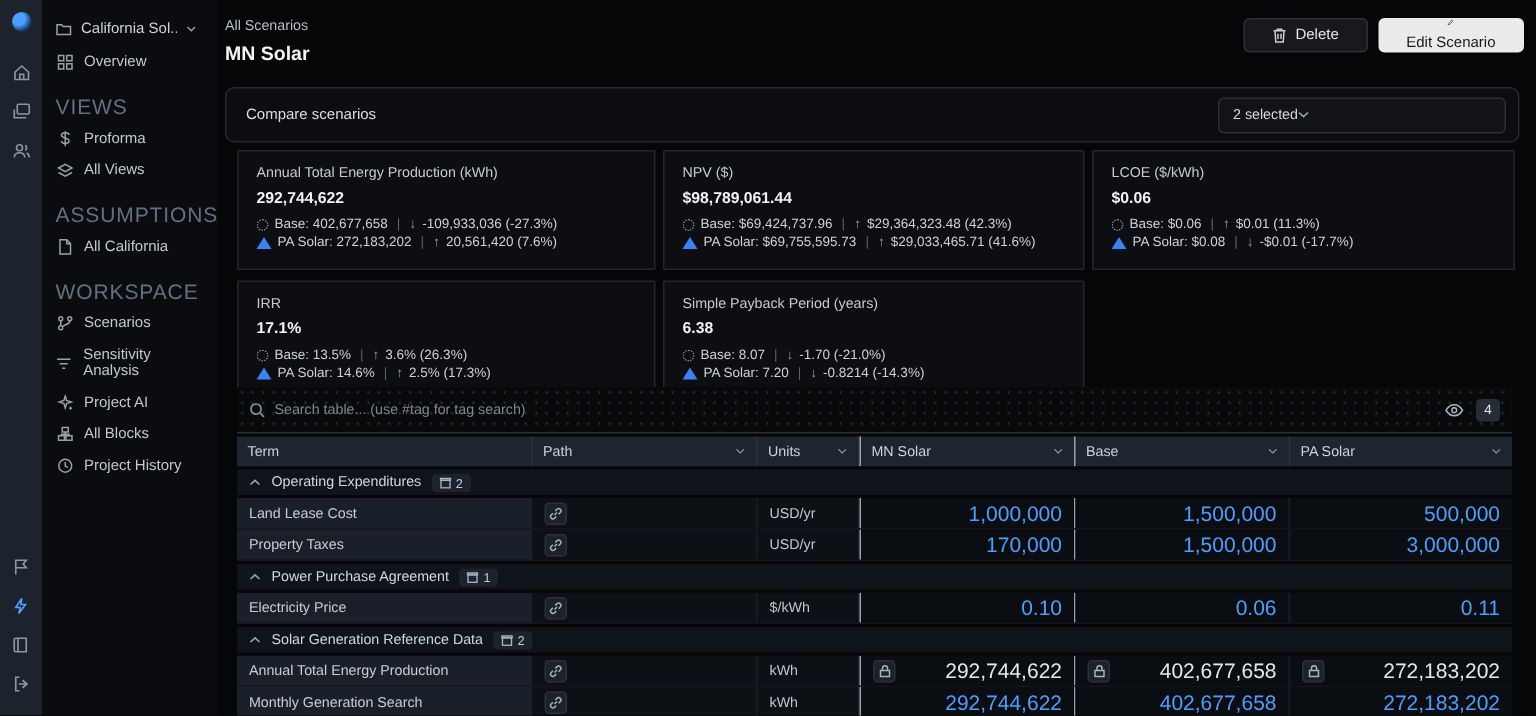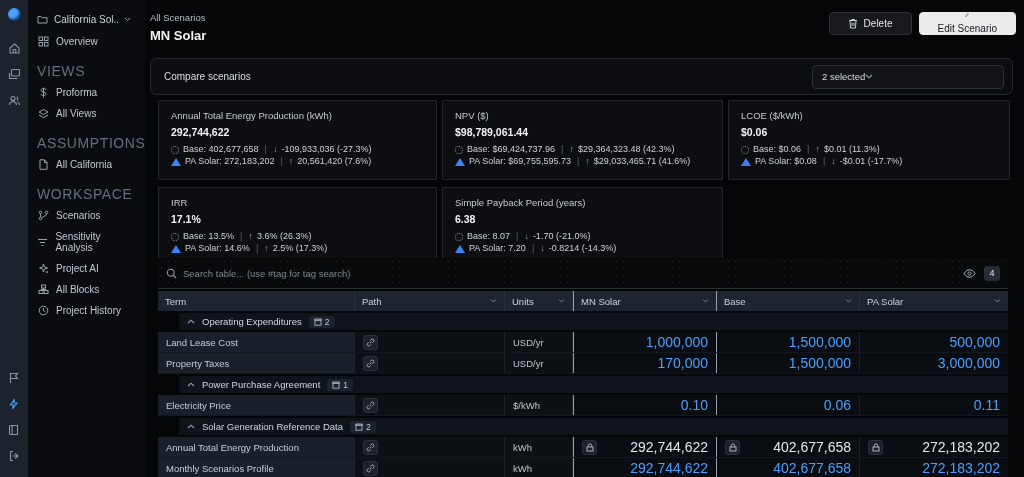--- a/index.html
+++ b/index.html
@@ -49,21 +49,21 @@
   .searchbar{position:absolute;left:158px;top:258px;width:850px;height:31px;background-color:#08090b;background-image:radial-gradient(circle,#23272e 0.8px,transparent 1px);background-size:7px 7px;border-bottom:1px solid #2a2e35;display:flex;align-items:center;padding:0 8px;}
   .searchbar input{flex:1;background:transparent;border:none;outline:none;color:#aeb5bd;font-size:9.5px;margin-left:6px;font-family:"Liberation Sans",sans-serif;}
   .searchbar input::placeholder{color:#7e8791;}
   .count-badge{min-width:16px;height:15px;background:#272d36;border-radius:3px;color:#e7eaee;font-size:9px;display:flex;align-items:center;justify-content:center;padding:0 4px;margin-left:8px;}
 
   
   .tbl{position:absolute;left:158px;top:291px;width:850px;font-size:9.5px;}
   .trow{display:grid;grid-template-columns:197px 150px 68px 144px 143px 148px;}
   .thead{background:#1d2530;height:20px;}
   .th{display:flex;align-items:center;justify-content:space-between;padding:0 7px;color:#ccd2d9;border-right:1px solid #2a313c;}
-  .sect{display:flex;align-items:center;gap:7px;height:21px;background:#0f141b;border-top:2px solid #050607;border-bottom:2px solid #050607;padding:0 8px;color:#d3d7dd;position:relative;margin-left:21px;}
+  .sect{display:flex;align-items:center;gap:7px;height:21px;background:#0f141b;border-top:2px solid #050607;border-bottom:2px solid #050607;padding:0 8px;color:#d3d7dd;position:relative;}
   .sect-badge{display:flex;align-items:center;gap:3px;background:#1d232c;border-radius:3px;padding:1px 5px;font-size:8.5px;color:#c4cad1;}
   .drow{height:21px;border-bottom:1px solid #14181e;}
   .c{display:flex;align-items:center;padding:0 8px;border-right:1px solid #1c2128;overflow:hidden;}
   .c-term{background:#19202a;color:#c8cdd4;}
   .c-path{background:#0d1015;}
   .c-units{background:#0d1015;color:#c2c7cd;}
   .c-val{background:#0a0d11;justify-content:flex-end;color:#4d9fff;font-size:14px;}
   .c-val.white{color:#e4e7eb;justify-content:space-between;}
   .c-val .num{margin-left:auto;}
   .chip{width:15px;height:15px;background:#1c222a;border:1px solid #2b313a;border-radius:3px;display:flex;align-items:center;justify-content:center;color:#aab2bc;flex:none;}
@@ -529,21 +529,21 @@
         <span class="chip">
           <svg width="8" height="9" viewBox="0 0 8 9" fill="none" stroke="currentColor" stroke-width="1">
             <rect x="1" y="4" width="6" height="4"></rect>
             <path d="M2.3 4V2.6a1.7 1.7 0 013.4 0V4"></path>
           </svg>
         </span>
         <span class="num">272,183,202</span>
       </div>
   </div>
   <div class="trow drow">
-    <div class="c c-term">Monthly Scenarios Profile</div>
+    <div class="c c-term">Monthly Generation Search</div>
     <div class="c c-path">
         <span class="chip">
           <svg width="9" height="9" viewBox="0 0 9 9" fill="none" stroke="currentColor" stroke-width="1">
             <path d="M3.7 5.3l1.6-1.6M2.6 4.2L1.5 5.3a1.5 1.5 0 002.2 2.2l1.1-1.1M6.4 4.8l1.1-1.1a1.5 1.5 0 00-2.2-2.2L4.2 2.6"></path>
           </svg>
         </span>
       </div>
     <div class="c c-units">kWh</div>
     <div class="c c-val hlL hlR">
         <span>292,744,622</span>

